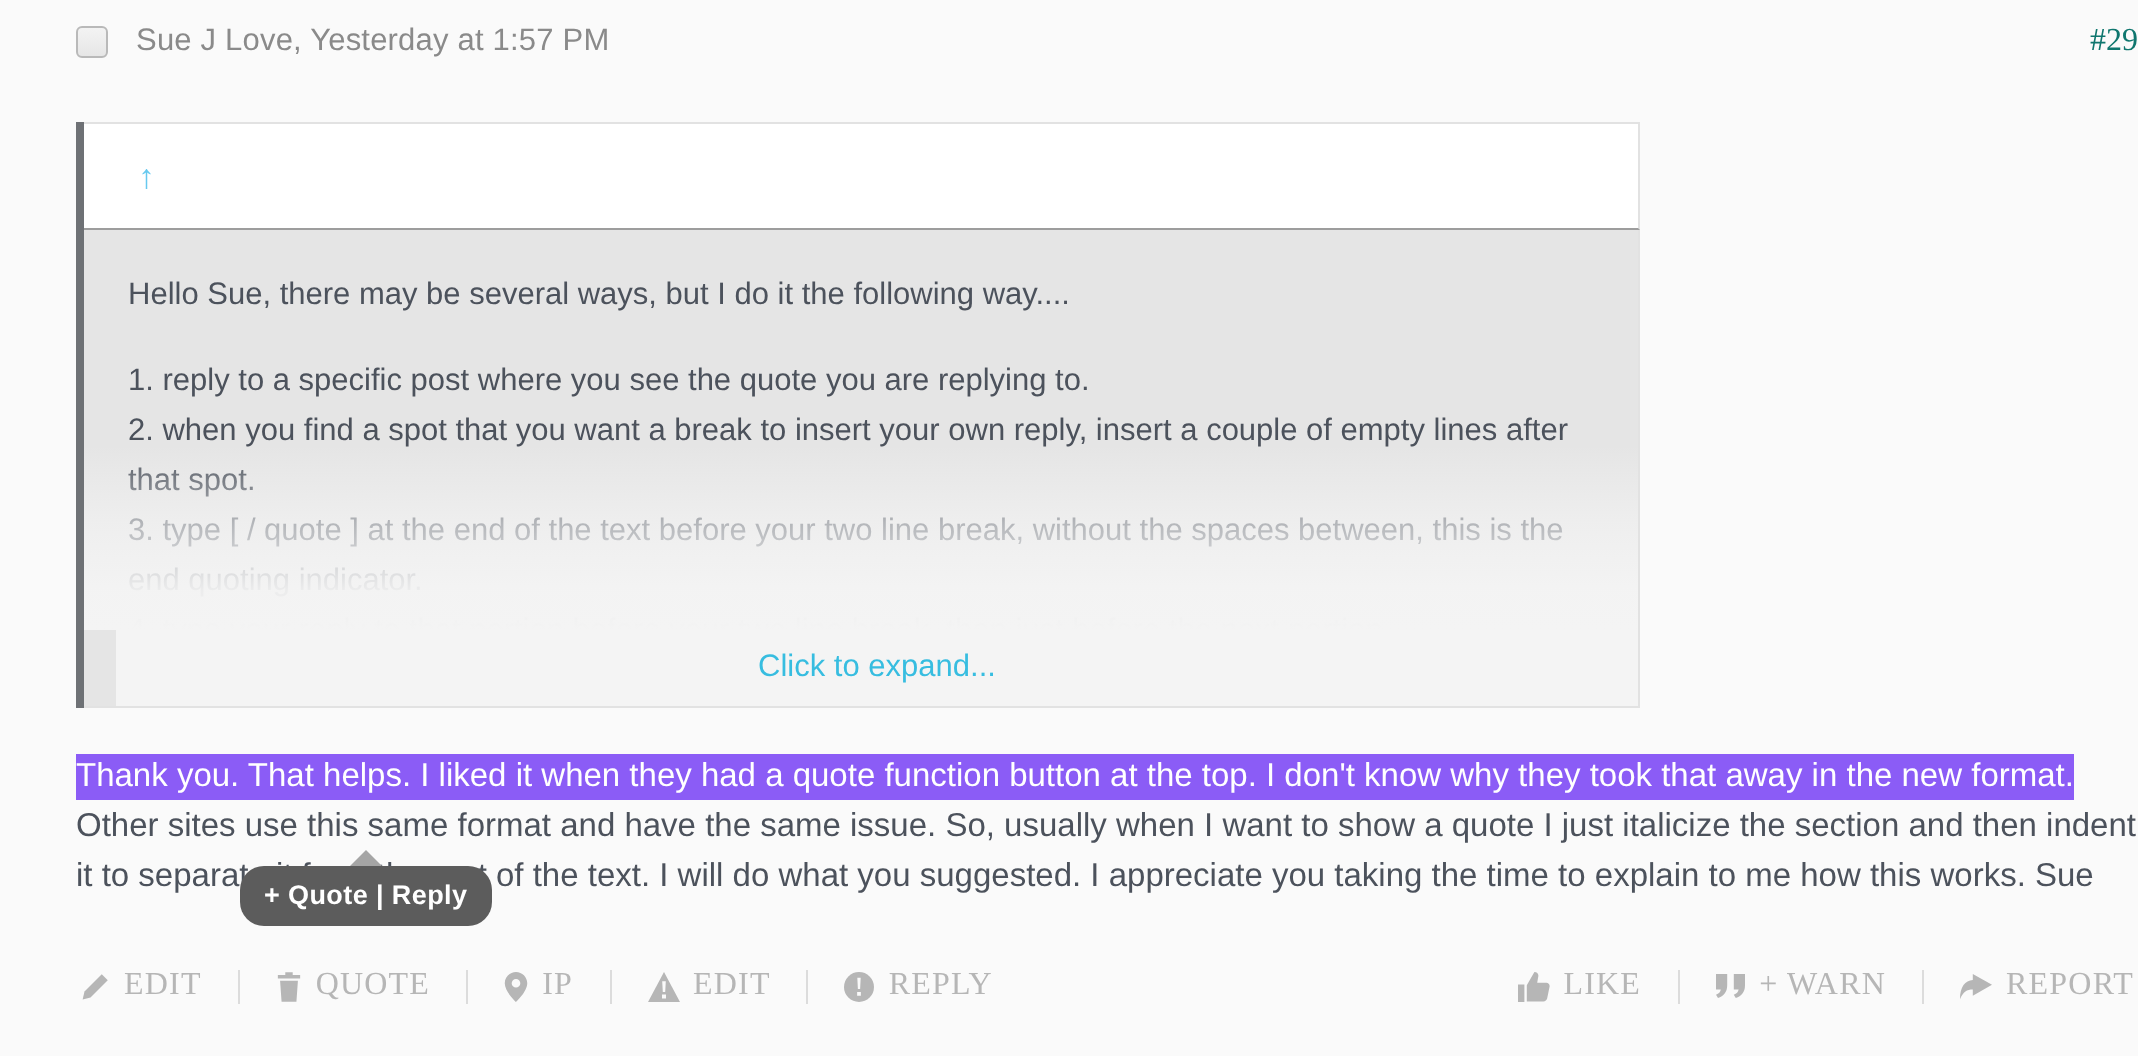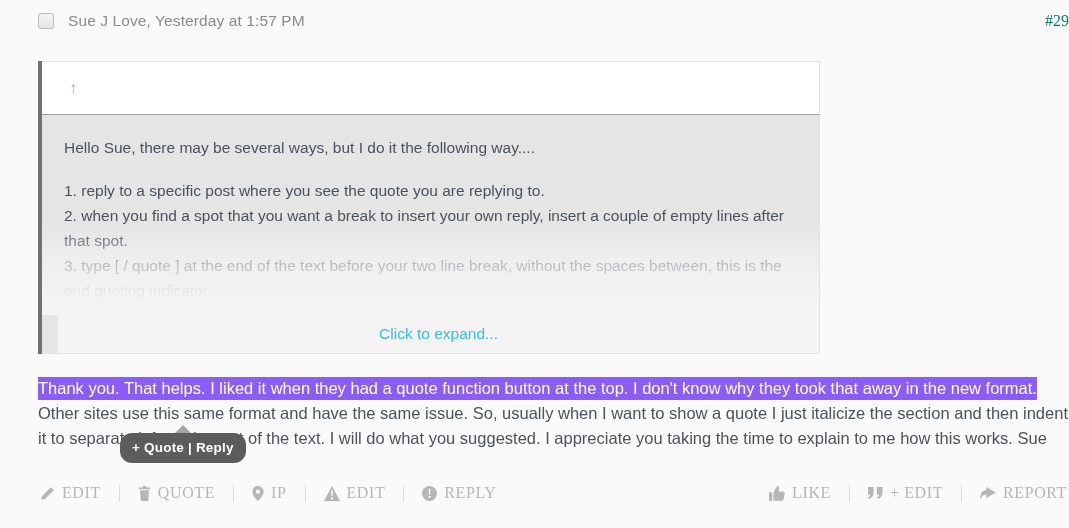--- a/index.html
+++ b/index.html
@@ -304,21 +304,21 @@
         <span>LIKE</span>
       </a>
       <div class="tb-sep"></div>
 
       <a class="tb-item" href="#">
         <span class="tb-ico">
           <svg width="15" height="12" viewBox="0 0 15 12">
               <path d="M0 0h5.6v5.6c0 3.4-1.8 5.6-4.6 6.4L0 10.4c1.4-.5 2.2-1.4 2.4-2.6H0zM8.9 0h5.6v5.6c0 3.4-1.8 5.6-4.6 6.4l-1-1.6c1.4-.5 2.2-1.4 2.4-2.6H8.9z"></path>
             </svg>
         </span>
-        <span>+ EDIT</span>
+        <span>+ WARN</span>
       </a>
       <div class="tb-sep"></div>
 
       <a class="tb-item" href="#">
         <span class="tb-ico">
           <svg width="16" height="13" viewBox="0 0 16 13">
               <path d="M6.4 0v3C2.6 3.4 0 6.2 0 12.6c1.7-3.7 3.4-4.8 6.4-4.8v3.1L16 5.4z"></path>
             </svg>
         </span>
         <span>REPORT</span>

